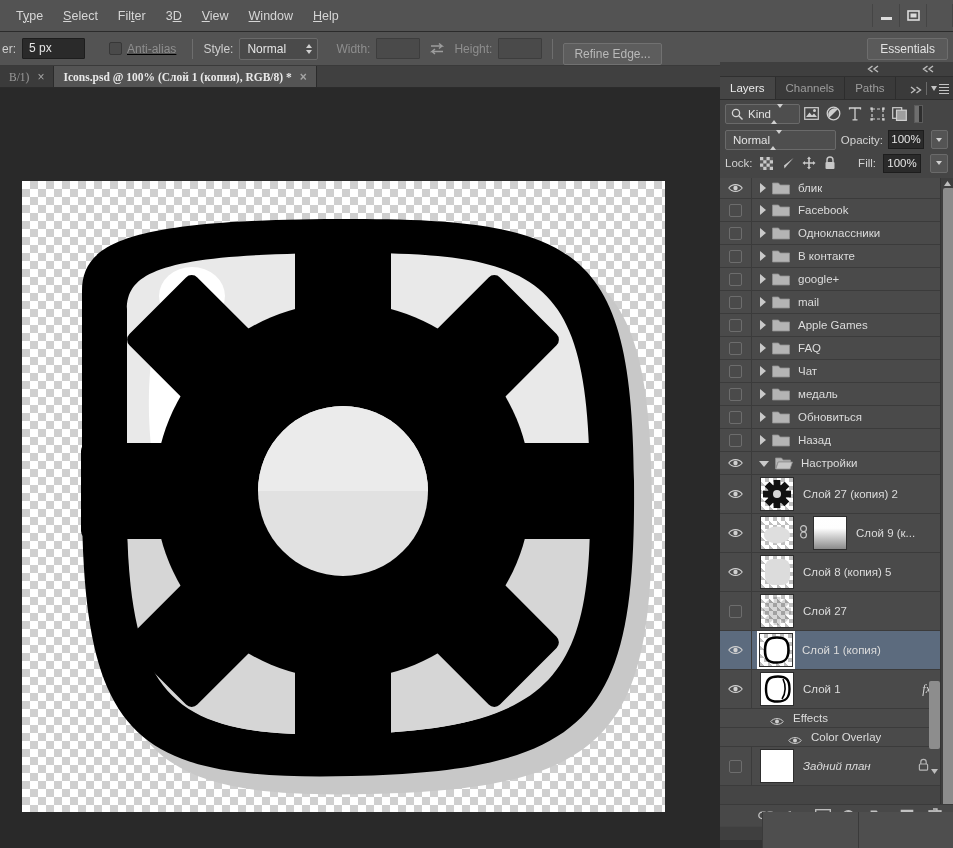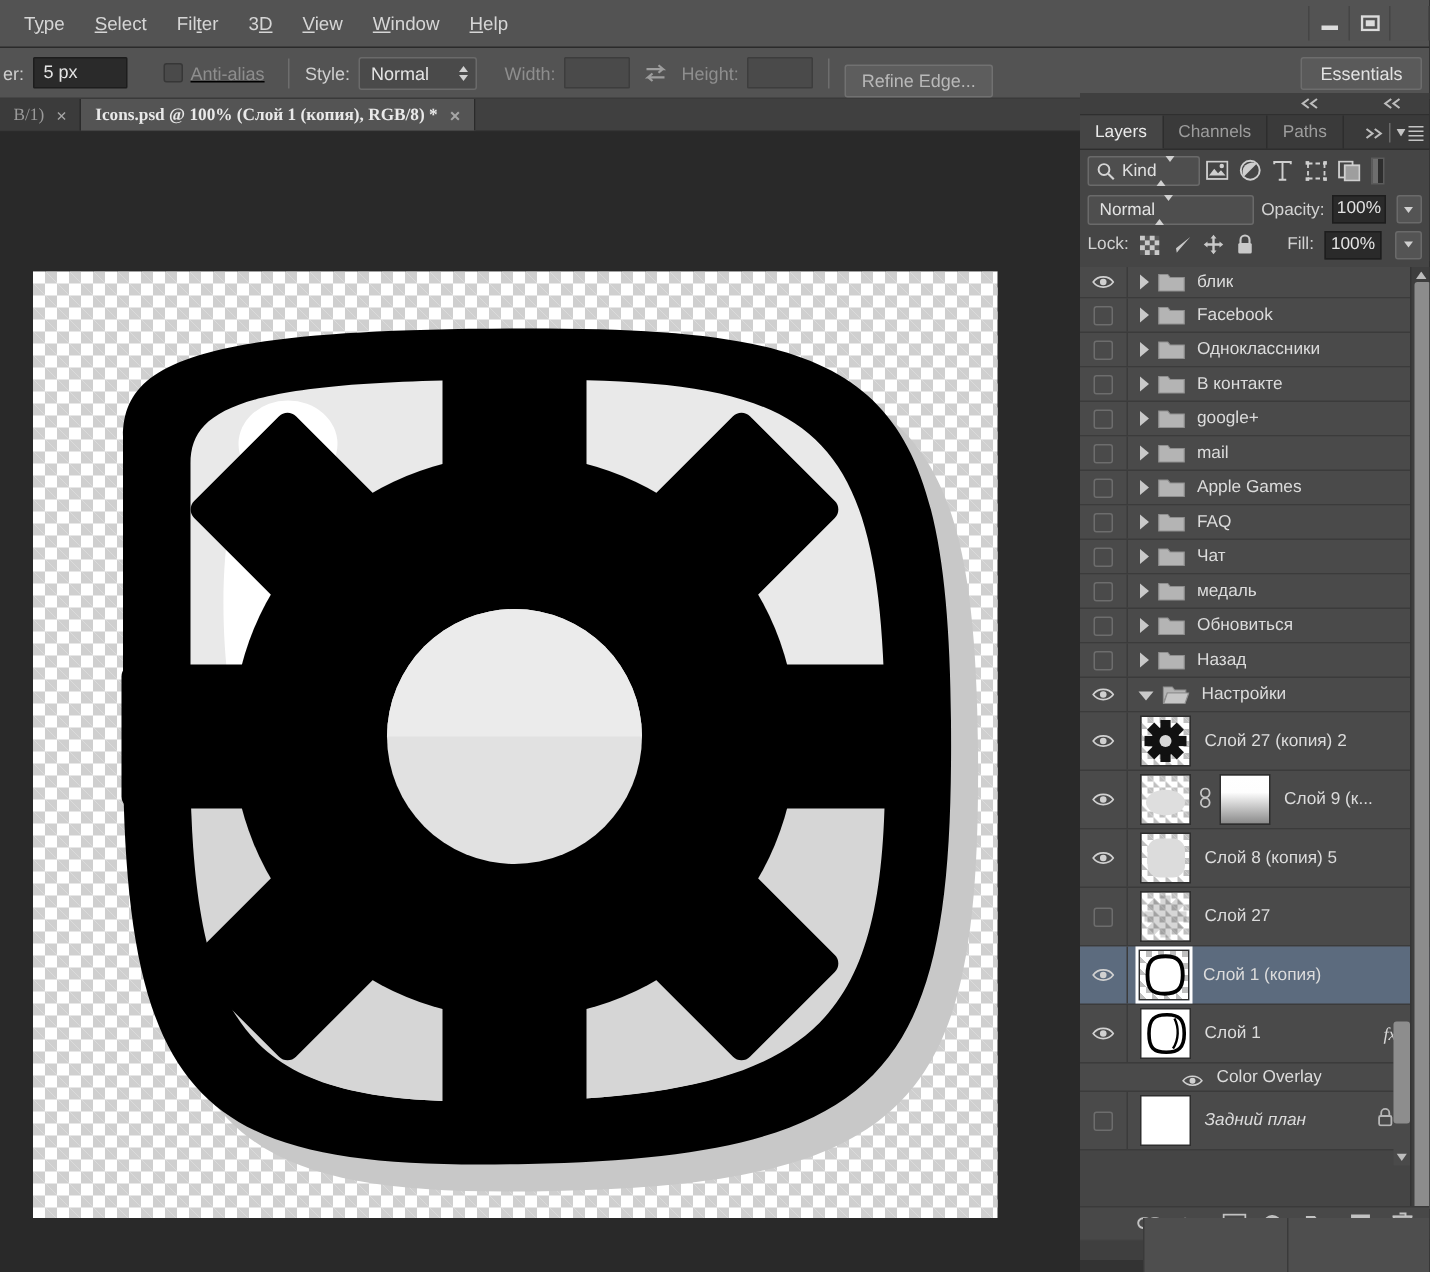--- a/index.html
+++ b/index.html
@@ -791,20 +791,30 @@
           <div class="thumb" style="background:#fff;background-image:none;">
             <svg width="32" height="32" viewBox="0 0 32 32">
               <path d="M5 16 C5 6 9 3.5 17 3.5 C25 3.5 28.5 6.5 28.5 16 C28.5 25.5 24.5 28.5 16.5 28.5 C8 28.5 5 25.5 5 16 Z" fill="#fff" stroke="#000" stroke-width="2.4"></path>
               <path d="M22 6 C25 12 25 20 21 26" fill="none" stroke="#000" stroke-width="1.6"></path>
             </svg>
           </div>
           <span class="lname" style="margin-left:9px;">Слой 1</span>
           <span class="fxmark">fx</span>
         </div>
 
+        <div class="effrow">
+          <span class="pad1"></span>
+          <span class="subeye">
+            <svg width="14" height="9" viewBox="0 0 14 9">
+              <path d="M0.7 4.5 C3.7 0.6 10.3 0.6 13.3 4.5 C10.3 8.4 3.7 8.4 0.7 4.5 Z" fill="none" stroke="#cfcfcf" stroke-width="1"></path>
+              <circle cx="7" cy="4.5" r="2" fill="#cfcfcf"></circle>
+            </svg>
+          </span>
+          <span class="lname" style="margin-left:10px;">Effects</span>
+        </div>
 
         <div class="effrow">
           <span class="pad2"></span>
           <span class="subeye">
             <svg width="14" height="9" viewBox="0 0 14 9">
               <path d="M0.7 4.5 C3.7 0.6 10.3 0.6 13.3 4.5 C10.3 8.4 3.7 8.4 0.7 4.5 Z" fill="none" stroke="#cfcfcf" stroke-width="1"></path>
               <circle cx="7" cy="4.5" r="2" fill="#cfcfcf"></circle>
             </svg>
           </span>
           <span class="lname" style="margin-left:10px;">Color Overlay</span>

